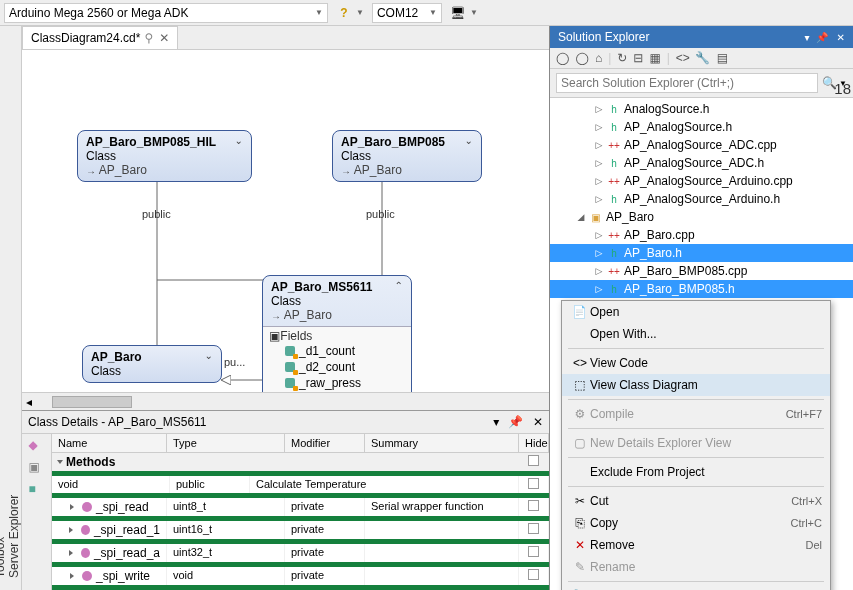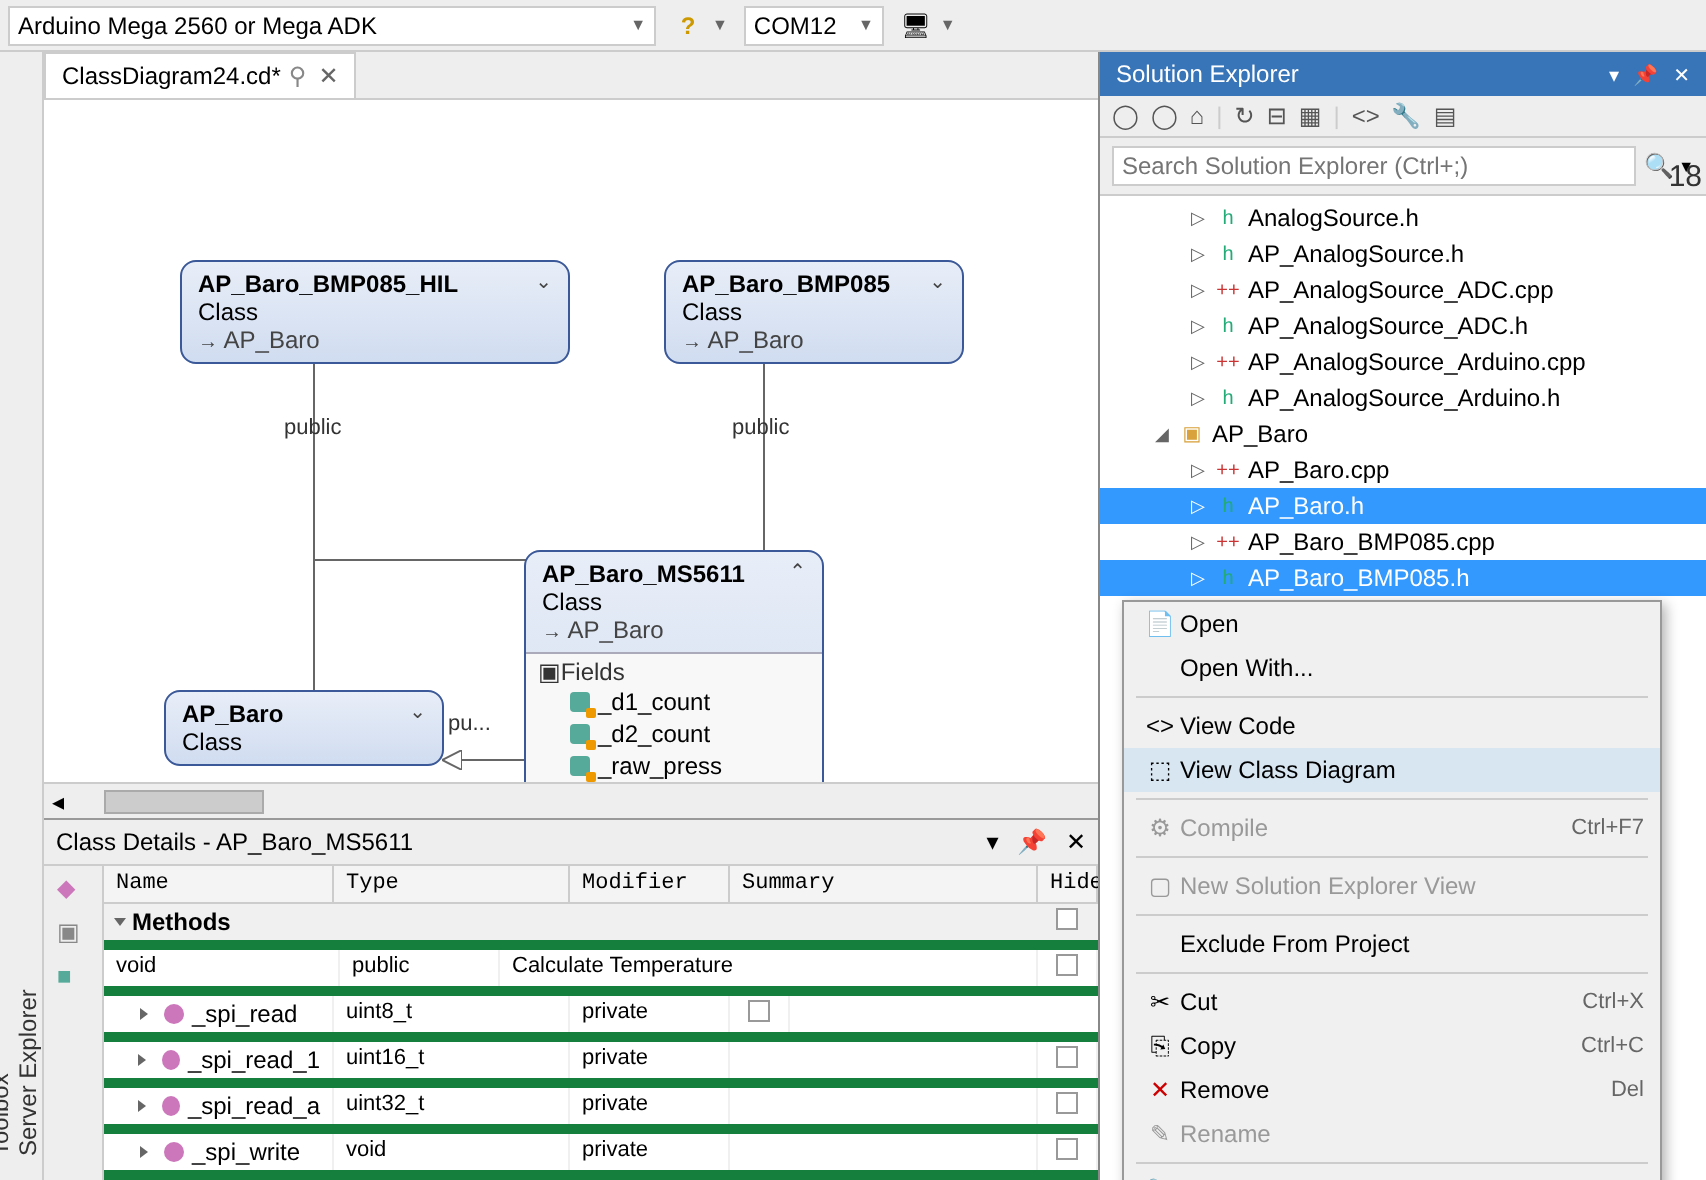--- a/index.html
+++ b/index.html
@@ -37,21 +37,21 @@
 .hscroll { height: 18px; background: #eee; border-top: 1px solid #ccc; display: flex; align-items: center; padding: 0 4px; }
 .hscroll .thumb { width: 80px; height: 12px; background: #ccc; border: 1px solid #aaa; margin-left: 20px; }
 
 .details { border-top: 1px solid #999; background: #eee; }
 .details-title { background: #eee; padding: 4px 6px; display: flex; justify-content: space-between; align-items: center; border-bottom: 1px solid #ccc; }
 .details-body { display: flex; background: #fff; }
 .details-left { width: 30px; background: #eee; border-right: 1px solid #ccc; display:flex; flex-direction:column; align-items:center; padding-top:4px; gap:6px; }
 .details-left span { width:16px; height:16px; display:inline-block; }
 .details-table { flex:1; }
 .dt-head { display: flex; background: #f4f4f4; border-bottom: 1px solid #ccc; }
-.dt-head > div { padding: 3px 6px; border-right: 1px solid #ccc; font-size: 11px; font-family: Liberation Mono, monospace; }
+.dt-head > div { padding: 3px 6px; border-right: 1px solid #ccc; font-size: 11px; }
 .dt-row { display: flex; border-bottom: 5px solid #15803d; }
 .dt-row > div { padding: 2px 6px; border-right: 1px solid #f0f0f0; font-size: 11px; overflow: hidden; white-space: nowrap; }
 .c-name { width: 115px; display:flex; align-items:center; }
 .c-type { width: 118px; }
 .c-mod { width: 80px; }
 .c-sum { flex: 1; }
 .c-hide { width: 30px; text-align:center; }
 .tri { display:inline-block; width:0; height:0; border-left:4px solid #666; border-top:3px solid transparent; border-bottom:3px solid transparent; margin-right:4px; }
 .tri.open { transform: rotate(90deg); }
 .mth-icon { width:10px; height:10px; background:#c7b; border-radius:50%; margin:0 4px; display:inline-block; }
@@ -124,21 +124,21 @@
           </marker>
         </defs>
       <path d="M 135 130 L 135 310 L 180 310" stroke="#666" fill="none" marker-end="url(#tri)"></path>
       <path d="M 360 130 L 360 230 L 135 230" stroke="#666" fill="none"></path>
       <path d="M 240 330 L 200 330" stroke="#666" fill="none" marker-end="url(#tri)"></path>
     </svg>
     <span class="lbl" style="left:120px;top:158px">public</span>
     <span class="lbl" style="left:344px;top:158px">public</span>
     <span class="lbl" style="left:202px;top:306px">pu...</span>
 
-    <div class="classbox" style="left:68px;top:80px;width:195px">
+    <div class="classbox" style="left:55px;top:80px;width:175px">
       <div class="head">
           <div>
             <div class="name">AP_Baro_BMP085_HIL</div>
       <div>Class</div>
       <div class="inherit">→ <span>AP_Baro</span></div>
           </div>
       <span class="chev">⌄</span>
         </div>
     </div>
 
@@ -241,20 +241,21 @@
             </div>
             <div class="dt-row">
               <div class="c-name">
                 <span style="width:12px;display:inline-block"></span>
                 <span class="tri"></span>
                 <span class="mth-icon"></span>
                 <span>_spi_read</span>
               </div>
   <div class="c-type">uint8_t</div>
   <div class="c-mod">private</div>
+  <div class="c-sum">Serial wrapper function</div>
   <div class="c-hide"><span class="cb"></span></div>
             </div>
             <div class="dt-row">
               <div class="c-name">
                 <span style="width:12px;display:inline-block"></span>
                 <span class="tri"></span>
                 <span class="mth-icon"></span>
                 <span>_spi_read_1</span>
               </div>
   <div class="c-type">uint16_t</div>
@@ -400,21 +401,21 @@
     </div>
   <div class="ctx-sep"></div>
   <div class="ctx-item disabled">
       <span class="ci-icon">⚙</span>
       <span class="ci-label">Compile</span>
       <span class="ci-short">Ctrl+F7</span>
     </div>
   <div class="ctx-sep"></div>
   <div class="ctx-item disabled">
       <span class="ci-icon">▢</span>
-      <span class="ci-label">New Solution Explorer View</span>
+      <span class="ci-label">New Details Explorer View</span>
     </div>
   <div class="ctx-sep"></div>
   <div class="ctx-item">
       <span class="ci-icon"></span>
       <span class="ci-label">Exclude From Project</span>
     </div>
   <div class="ctx-sep"></div>
   <div class="ctx-item">
       <span class="ci-icon">✂</span>
       <span class="ci-label">Cut</span>

